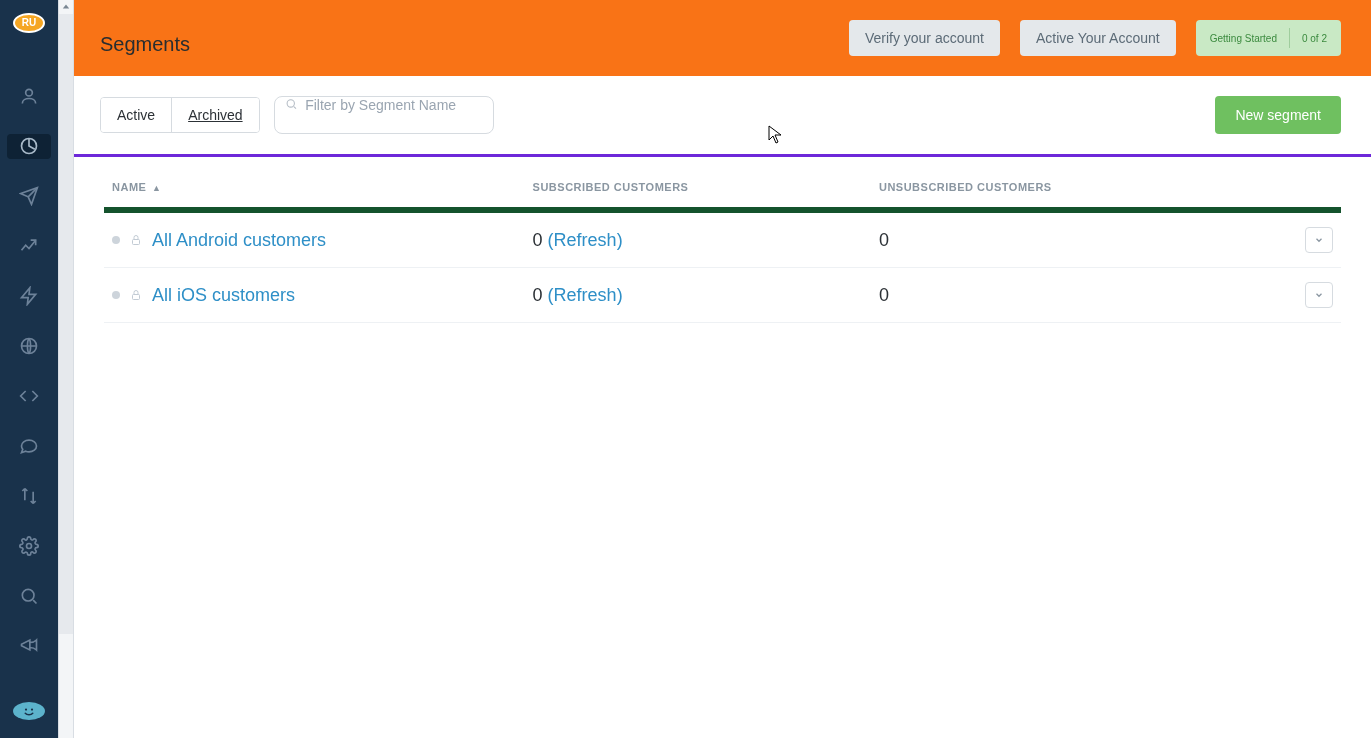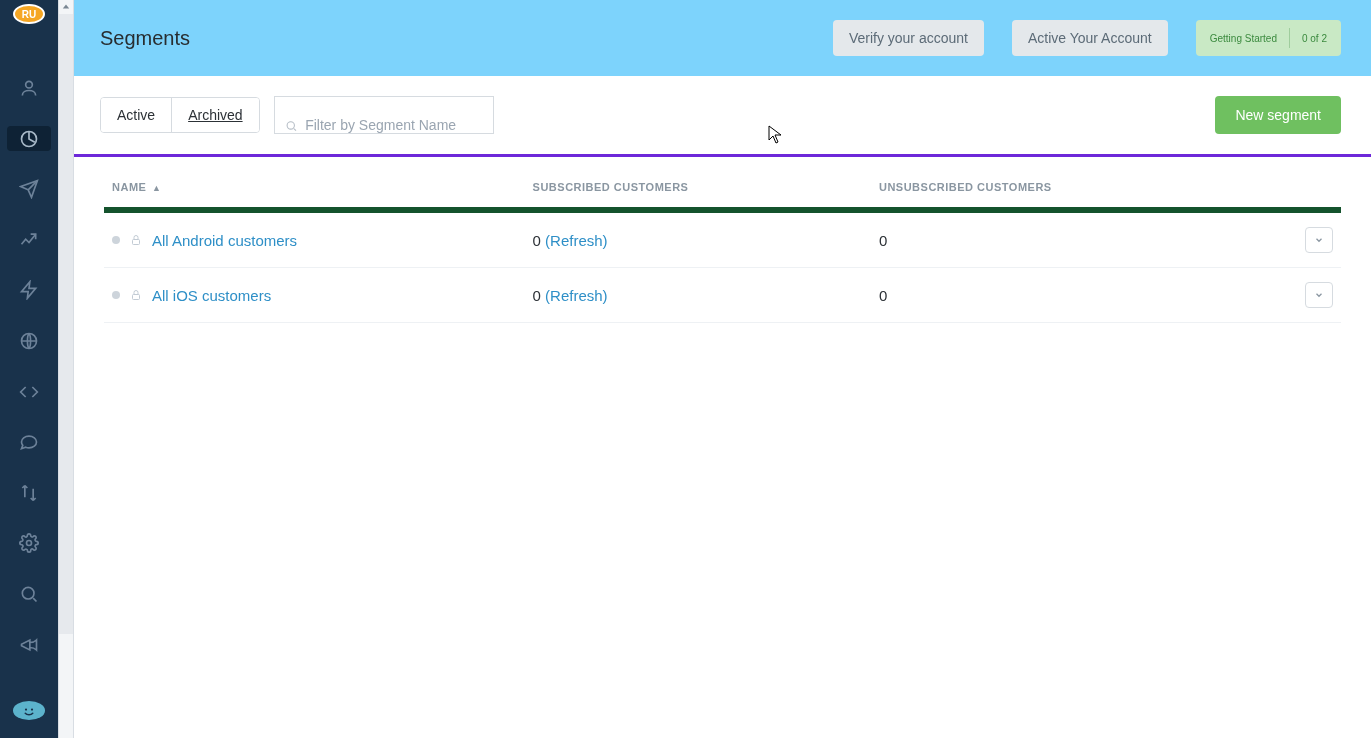--- a/index.html
+++ b/index.html
@@ -16,21 +16,21 @@
 .sidebar {
   position: fixed;
   left: 0;
   top: 0;
   width: 58px;
   height: 100%;
   background: #19324b;
   display: flex;
   flex-direction: column;
   align-items: center;
-  padding-top: 4px;
+  padding-top: 13px;
   gap: 19px;
 }
 .sidebar .avatar {
   width: 32px; height: 32px;
   border-radius: 50%;
   background: #f5a623;
   border: 2px solid #fff;
   color: #fff;
   font-size: 10px;
   font-weight: 600;
@@ -90,34 +90,34 @@
 }
 
 .main {
   margin-left: 74px;
   height: 738px;
   background: #fff;
   display: flex;
   flex-direction: column;
 }
 .topbar {
-  background: #7dd3fc;
+  background: #f97316;
   padding: 20px 30px 20px 26px;
   display: flex;
-  align-items: center;
+  align-items: flex-end;
   justify-content: space-between;
 }
 .page-title {
   font-size: 20px;
   font-weight: 500;
   color: #282d30;
 }
 .topbar-right {
   display: flex;
-  gap: 28px;
+  gap: 20px;
   align-items: center;
   padding-left: 15px;
 }
 .btn-grey {
   background: #e4e8eb;
   color: #5c6b77;
   border: none;
   padding: 10px 16px;
   border-radius: 4px;
   font-size: 14px;
@@ -173,23 +173,23 @@
 }
 .tab:not(.active) {
   background: #fff;
   color: #2c3136;
   text-decoration: underline;
 }
 .tab + .tab { border-left: 1px solid #d6dbe0; }
 
 .search-wrap {
   display: flex;
-  align-items: flex-end;
+  align-items: flex-start;
   border: 1px solid #d6dbe0;
-  border-radius: 0;
+  border-radius: 8px;
   padding: 0 10px;
   height: 38px;
   width: 220px;
   background: #fff;
 }
 .search-wrap svg { color: #b4bcc5; margin-right: 8px; }
 .search-wrap input {
   border: none; outline: none;
   font-size: 14px;
   color: #333;
@@ -227,21 +227,21 @@
   padding: 24px 8px 14px 8px;
   border-bottom: 6px solid #14532d;
 }
 table.segments th .sort-arrow {
   font-size: 9px;
   margin-left: 2px;
 }
 table.segments td {
   padding: 14px 8px;
   border-bottom: 1px solid #eef1f4;
-  font-size: 15px;
+  font-size: 18px;
   vertical-align: middle;
 }
 .name-cell {
   display: flex;
   align-items: center;
   gap: 10px;
 }
 .dot {
   width: 8px; height: 8px;
   border-radius: 50%;

